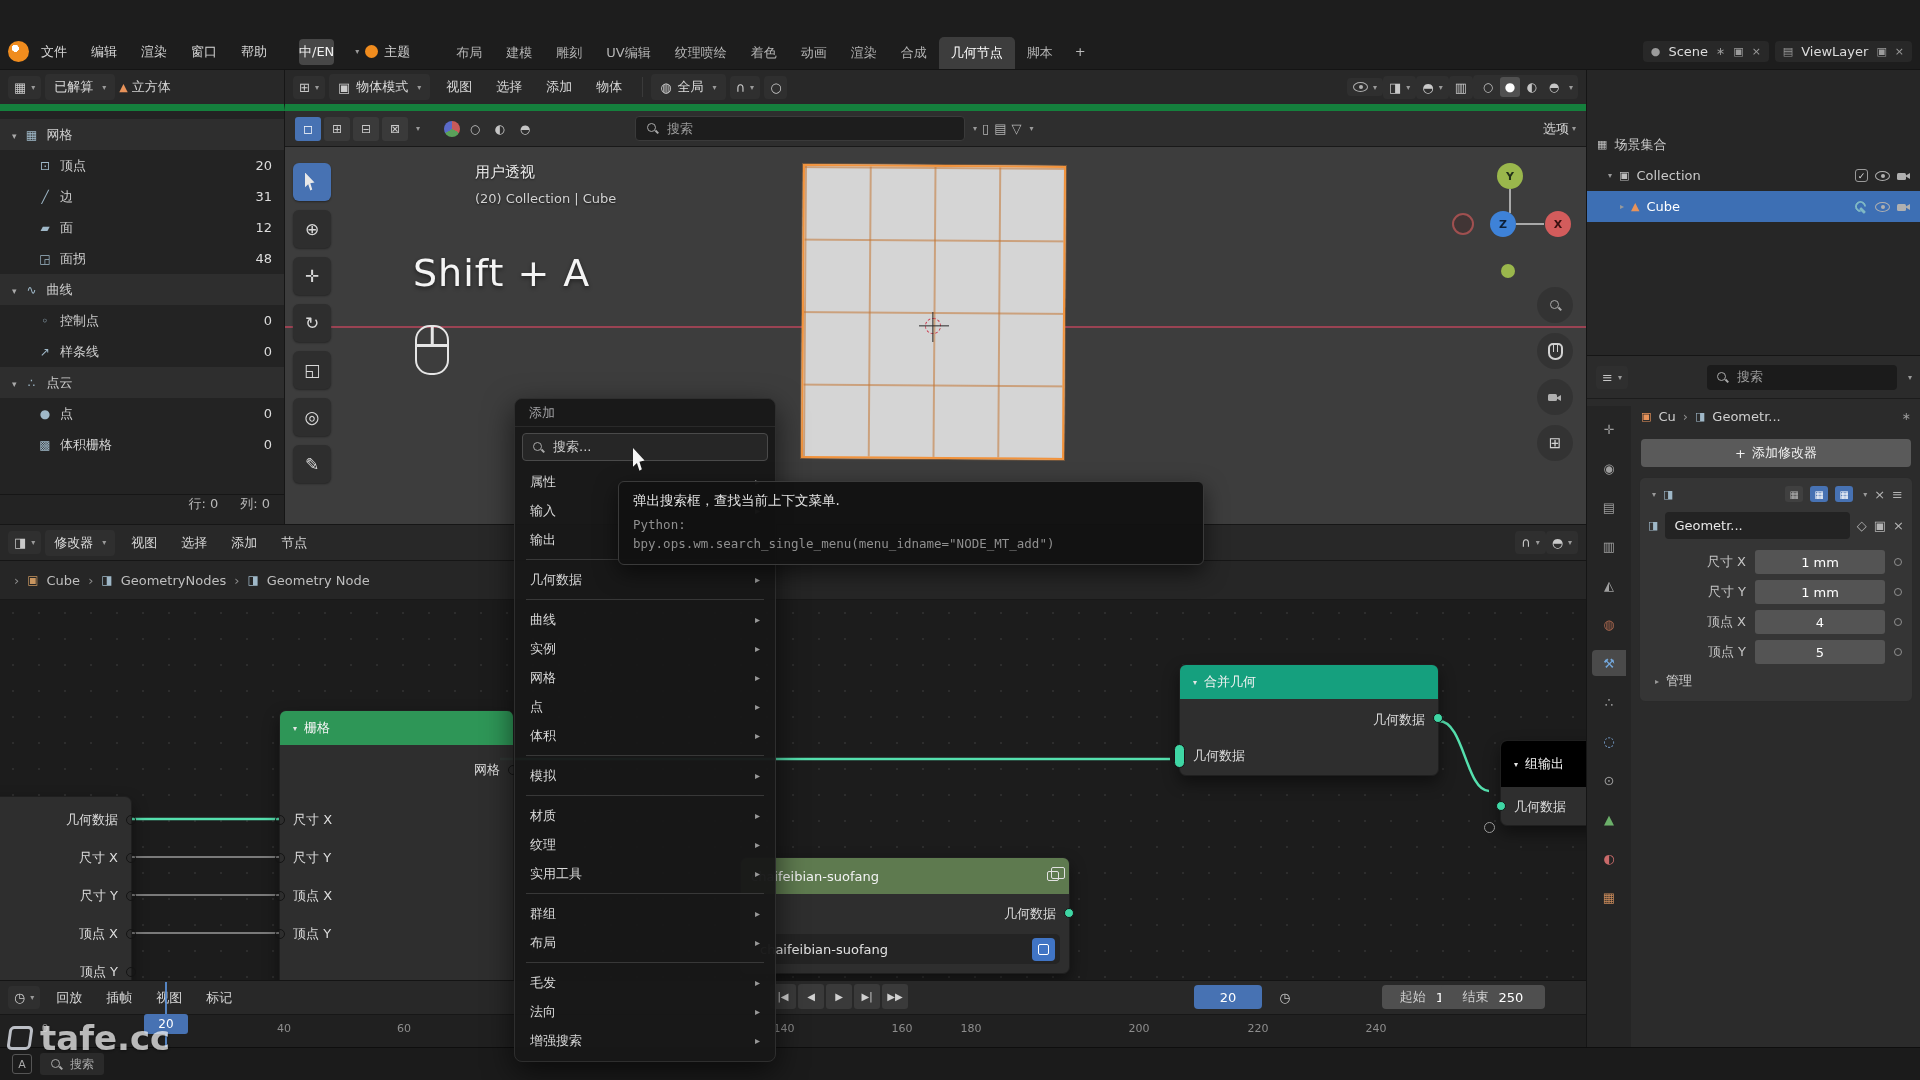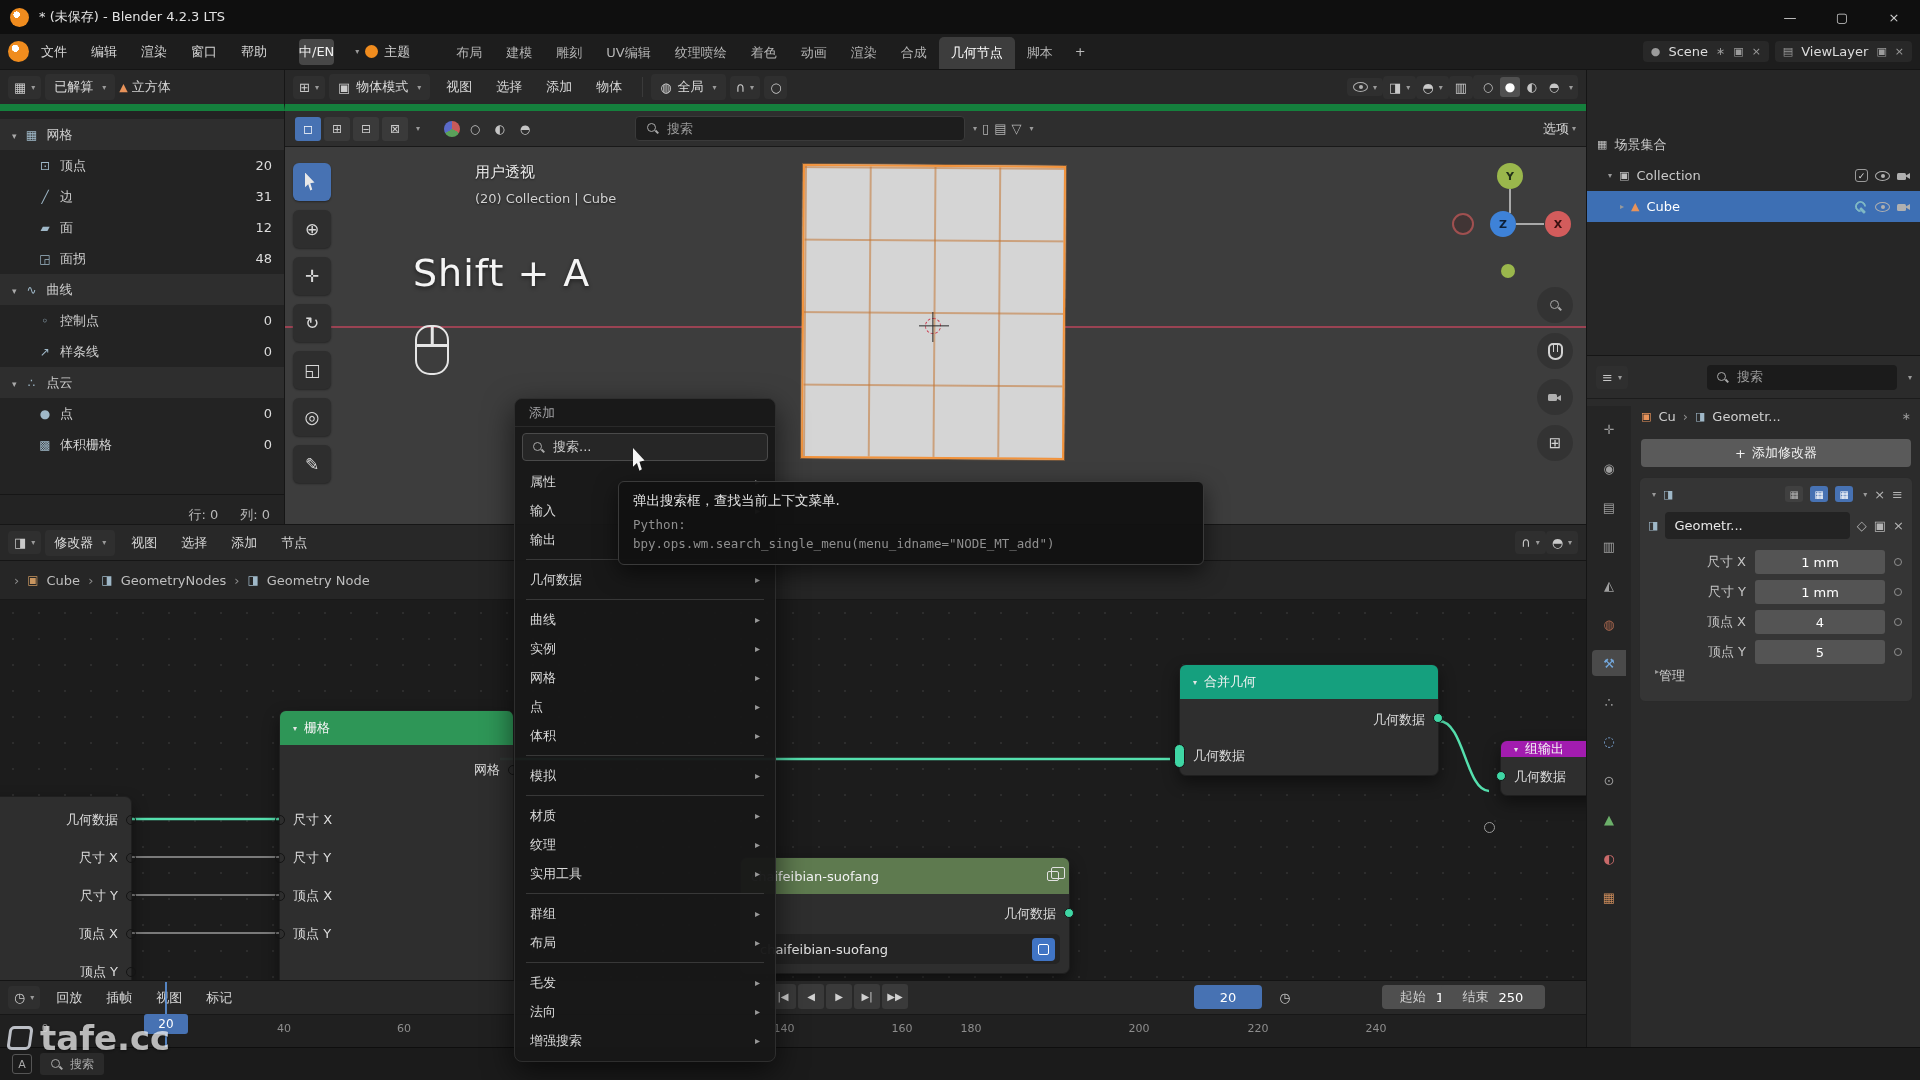--- a/index.html
+++ b/index.html
@@ -83,21 +83,21 @@
   
   .spreadsheet{position:absolute;left:0;top:111px;width:285px;height:413px;background:#232323;border-right:1px solid #161616;display:flex;flex-direction:column}
   .ss-rows{padding-top:8px;flex:1}
   .ss-row{height:31px;display:flex;align-items:center;gap:7px;padding:0 12px}
   .ss-row.section{background:#2e2e2e}
   .ss-row.item{padding-left:30px}
   .ss-row.section .ss-caret::before{content:"▾";font-size:9px;color:#aaa}
   .ss-icon{color:#9fb8c8;font-size:12px;width:16px;text-align:center}
   .ss-label{color:#cfcfcf;flex:1}
   .ss-value{color:#dcdcdc}
-  .ss-footer{height:30px;border-top:1px solid #161616;display:flex;align-items:flex-end;justify-content:flex-end;gap:22px;padding:0 14px;color:#b9b9b9}
+  .ss-footer{height:30px;border-top:1px solid #161616;display:flex;align-items:flex-start;justify-content:flex-end;gap:22px;padding:0 14px;color:#b9b9b9}
 
   
   .viewport{position:absolute;left:285px;top:147px;width:1301px;height:377px;background:#3d3d3d;overflow:hidden}
   .axis-x{position:absolute;left:0;top:179px;width:100%;height:1.5px;background:rgba(205,70,95,.65)}
   .plane{position:absolute;left:517px;top:18px;width:263px;height:294px;background:#d5d5d5;border:2px solid #f2933c;transform:rotate(.4deg);
     background-image:linear-gradient(rgba(195,118,52,.55) 1.5px,transparent 1.5px),linear-gradient(90deg,rgba(195,118,52,.55) 1.5px,transparent 1.5px);
     background-size:25% 25%;box-shadow:0 0 0 1px rgba(242,147,60,.3)}
   .cursor3d{position:absolute;left:640px;top:171px;width:16px;height:16px;border-radius:50%;border:1.6px dashed #cc3b4e}
   .cursor3d::before{content:"";position:absolute;left:50%;top:-7px;width:1.3px;height:30px;background:#2c2c2c;transform:translateX(-50%)}
   .cursor3d::after{content:"";position:absolute;top:50%;left:-7px;height:1.3px;width:30px;background:#2c2c2c;transform:translateY(-50%)}
@@ -204,36 +204,27 @@
   .mod-panel{margin:10px 8px;background:#353535;border:1px solid #2a2a2a;border-radius:6px;padding-bottom:6px}
   .mod-hdr{height:32px;display:flex;align-items:center;gap:7px;padding:0 9px;color:#cfcfcf}
   .mod-toggle{width:18px;height:16px;border-radius:3px;display:flex;align-items:center;justify-content:center;font-size:10px;color:#b5b5b5;background:#404040}
   .mod-toggle.on{background:#4772b3;color:#fff}
   .mod-name{margin:2px 8px 8px 8px;height:27px;display:flex;align-items:center;gap:7px}
   .mod-name .nf{flex:1;height:27px;background:#232323;border-radius:4px;display:flex;align-items:center;padding:0 9px;color:#e8e8e8}
   .prop-row{height:30px;display:flex;align-items:center;gap:9px;padding:0 10px}
   .prop-label{flex:0 0 96px;text-align:right;color:#c4c4c4}
   .prop-value{flex:1;height:24px;background:#545454;border-radius:3px;display:flex;align-items:center;justify-content:center;color:#fff}
   .prop-dot{width:8px;height:8px;border-radius:50%;border:1.4px solid #8e8e8e}
-  .manage-row{height:28px;display:flex;padding:0 12px;color:#cfcfcf}
+  .manage-row{height:28px;display:flex;align-items:center;gap:7px;padding:0 12px;color:#cfcfcf}
 </style>
 </head>
 <body>
 
 <div id="app">
 
-  <div class="titlebar">
-    <span class="blogo"></span>
-    <span class="title">* (未保存) - Blender 4.2.3 LTS</span>
-    <div class="winctl">
-      <span class="wbtn">—</span>
-      <span class="wbtn">▢</span>
-      <span class="wbtn wclose">×</span>
-    </div>
-  </div>
 
   <div class="menubar">
     <span class="blogo" style="width:21px;height:21px"></span>
     <div class="menus">
 
     <span class="menu-item">文件</span>
         <span class="menu-item">编辑</span>
         <span class="menu-item">渲染</span>
         <span class="menu-item">窗口</span>
         <span class="menu-item">帮助</span>
@@ -644,21 +635,21 @@
         <span>几何数据</span>
         <span class="sock right geo"></span>
       </div>
       <div class="n-row">
         <span class="sock capsule"></span>
         <span>几何数据</span>
       </div>
     </div>
 
     <div class="node" style="left:1500px;top:140px;width:120px">
-      <div class="n-hdr" style="background:#a21caf;height:16px">
+      <div class="n-hdr" style="background:#000000;height:46px">
         <span class="caret g-cardn"></span>
         <span>组输出</span>
       </div>
       <div class="n-row" style="padding-top:2px">
         <span class="sock left geo"></span>
         <span>几何数据</span>
       </div>
     </div>
     <span class="ext-sock" style="left:1484px;top:222px"></span>
 

